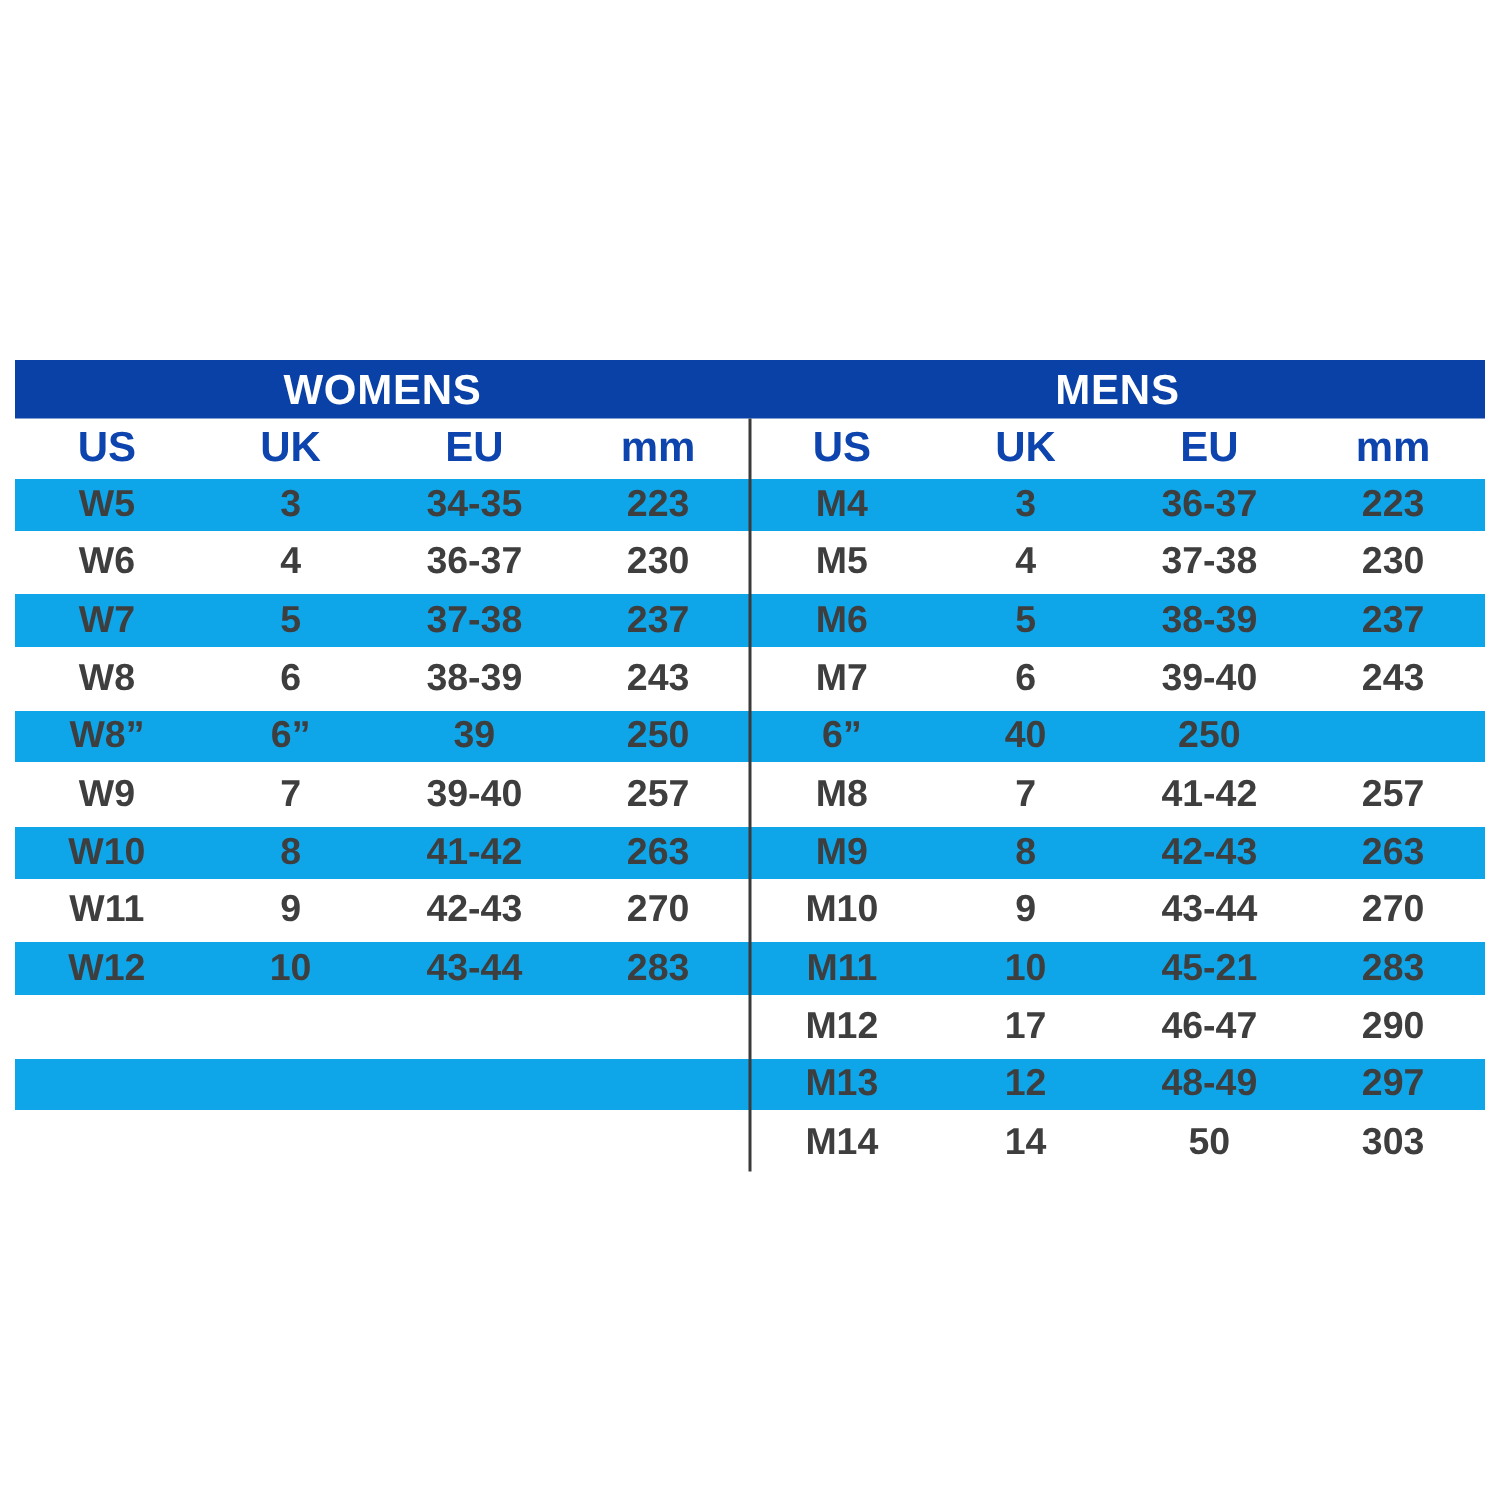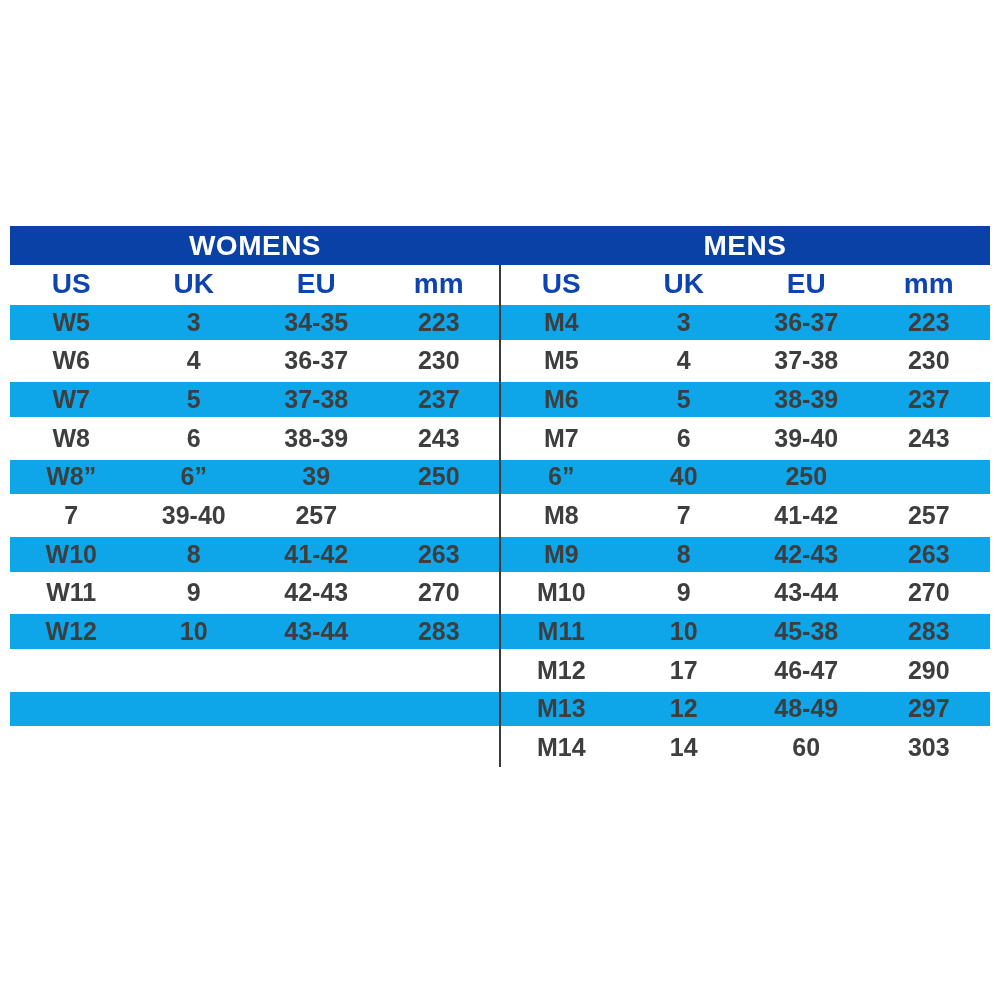--- a/index.html
+++ b/index.html
@@ -11,21 +11,21 @@
   .canvas {
     position: relative;
     width: 1000px;
     height: 1000px;
     background: #ffffff;
     overflow: hidden;
   }
   .panel {
     position: absolute;
     left: 10px;
-    top: 226px;
+    top: 240px;
     width: 980px;
   }
   .title-bar {
     height: 39px;
     background: #0a41a6;
     display: flex;
   }
   .title-half {
     width: 50%;
     display: flex;
@@ -127,20 +127,21 @@
             <div class="cell">38-39</div>
             <div class="cell">243</div>
           </div>
           <div class="row stripe">
             <div class="cell">W8”</div>
             <div class="cell">6”</div>
             <div class="cell">39</div>
             <div class="cell">250</div>
           </div>
           <div class="row">
+            <div class="cell">W9</div>
             <div class="cell">7</div>
             <div class="cell">39-40</div>
             <div class="cell">257</div>
           </div>
           <div class="row stripe">
             <div class="cell">W10</div>
             <div class="cell">8</div>
             <div class="cell">41-42</div>
             <div class="cell">263</div>
           </div>
@@ -226,38 +227,38 @@
           </div>
           <div class="row">
             <div class="cell">M10</div>
             <div class="cell">9</div>
             <div class="cell">43-44</div>
             <div class="cell">270</div>
           </div>
           <div class="row stripe">
             <div class="cell">M11</div>
             <div class="cell">10</div>
-            <div class="cell">45-38</div>
+            <div class="cell">45-21</div>
             <div class="cell">283</div>
           </div>
           <div class="row">
             <div class="cell">M12</div>
             <div class="cell">17</div>
             <div class="cell">46-47</div>
             <div class="cell">290</div>
           </div>
           <div class="row stripe">
             <div class="cell">M13</div>
             <div class="cell">12</div>
             <div class="cell">48-49</div>
             <div class="cell">297</div>
           </div>
           <div class="row">
             <div class="cell">M14</div>
             <div class="cell">14</div>
-            <div class="cell">60</div>
+            <div class="cell">50</div>
             <div class="cell">303</div>
           </div>
         </div>
     </div>
 
   </div>
 </div>
 
 </body></html>

